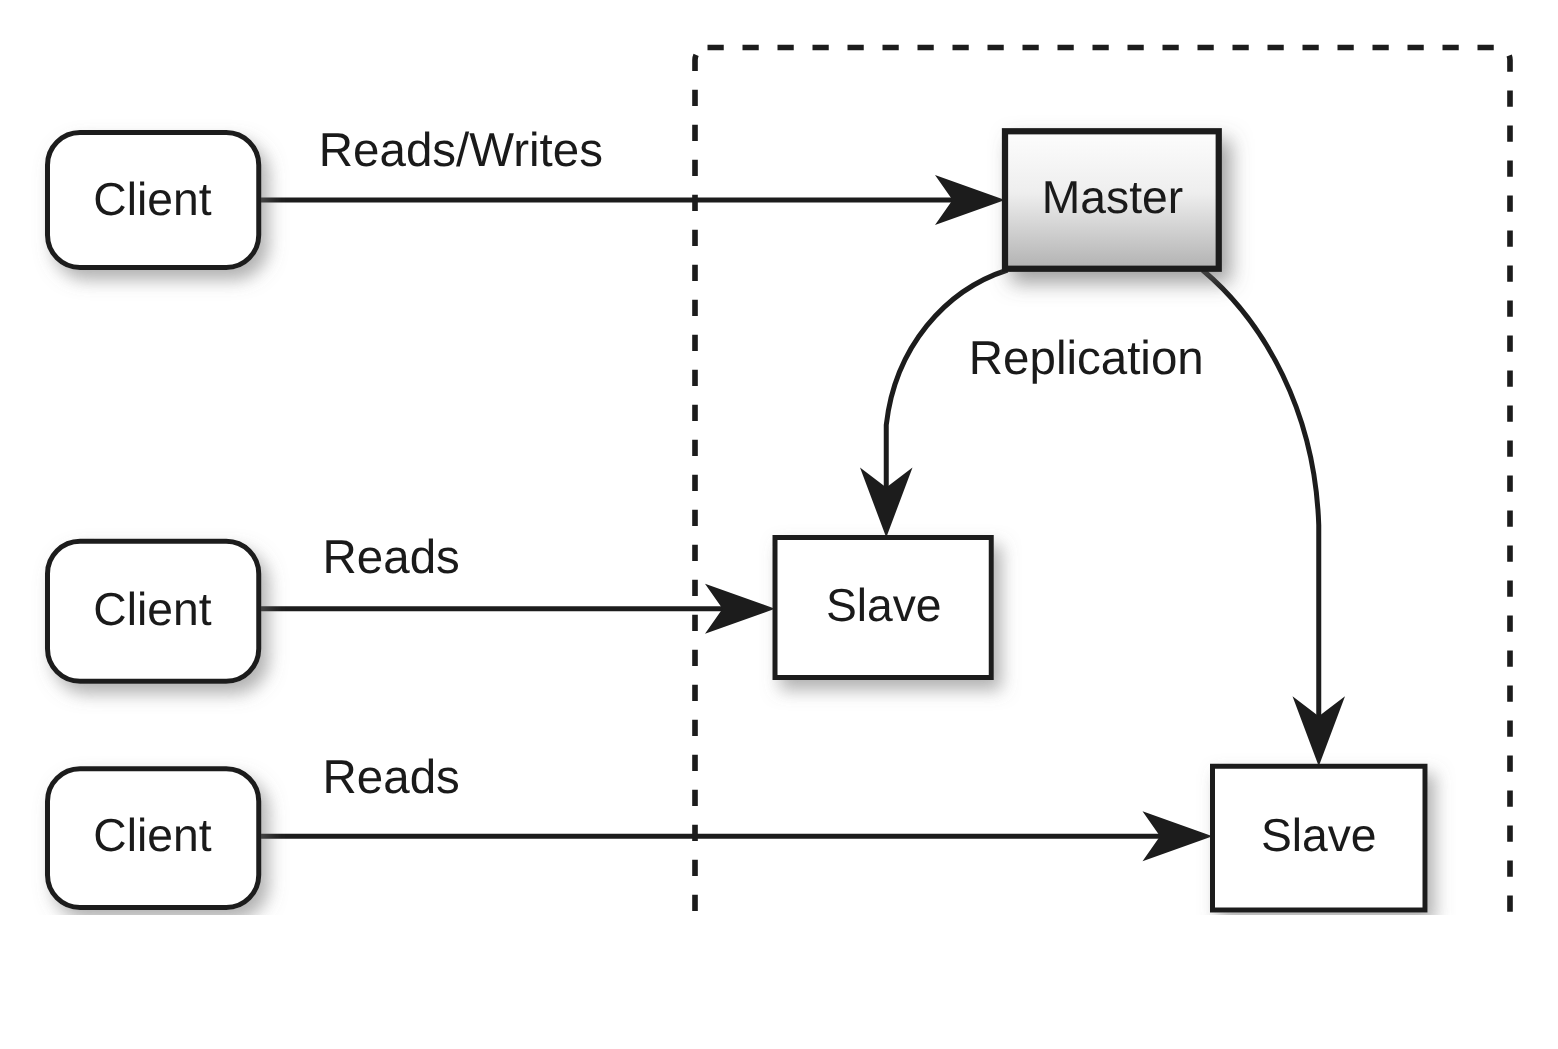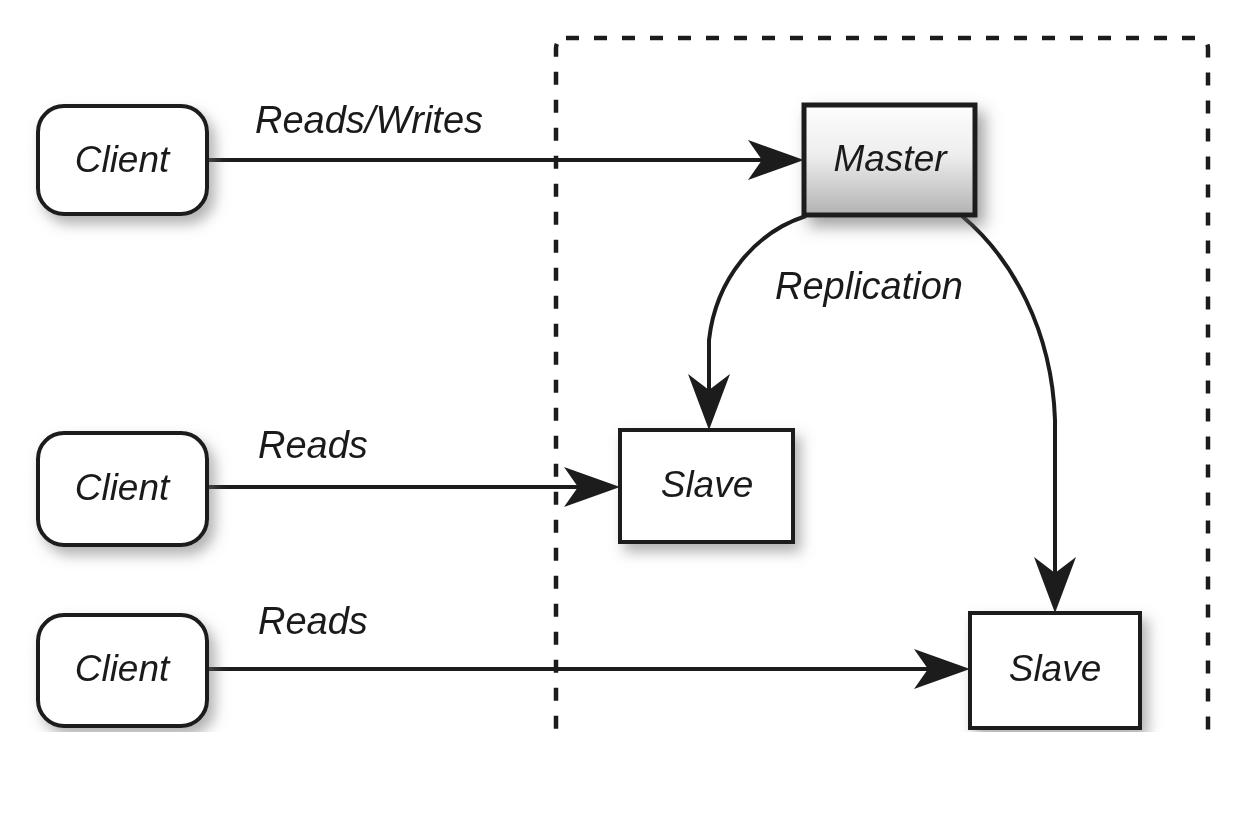--- a/index.html
+++ b/index.html
@@ -7,21 +7,20 @@
     padding: 0;
     background: #ffffff;
   }
   #canvas {
     position: relative;
     width: 1246px;
     height: 732px;
     background: #ffffff;
     overflow: hidden;
     font-family: "Liberation Sans", sans-serif;
-    font-style: italic;
   }
   #diagram-svg {
     position: absolute;
     left: 0;
     top: 0;
     width: 1246px;
     height: 839px;
   }
   .node-label {
     font-family: "Liberation Sans", sans-serif;

